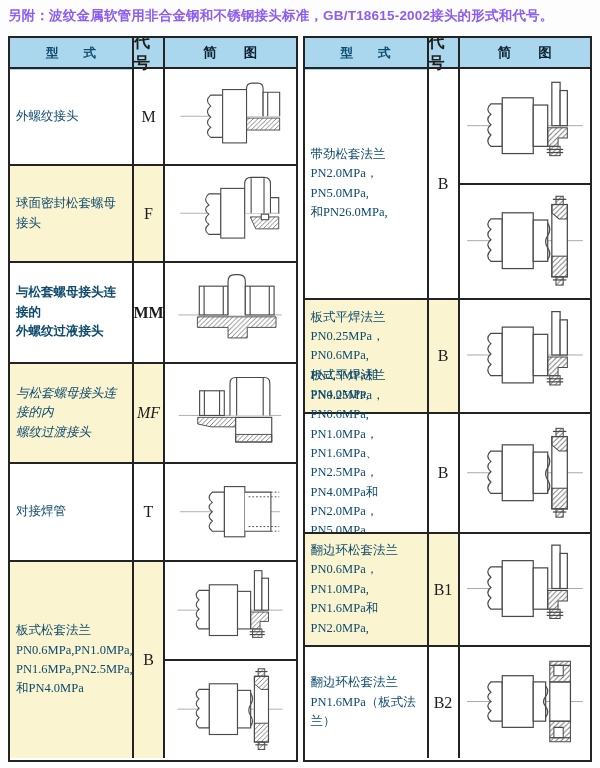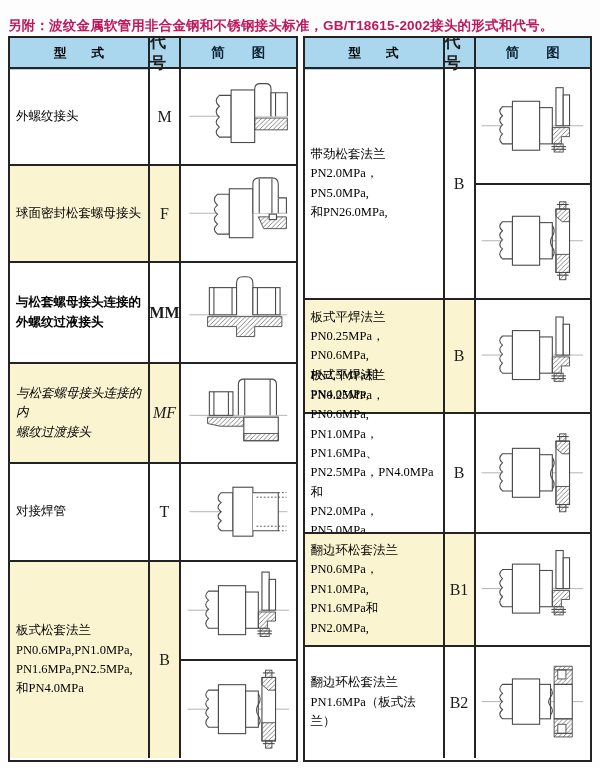--- a/index.html
+++ b/index.html
@@ -2,41 +2,41 @@
 <html><head>
 <meta charset="utf-8">
 <style>
   html,body{margin:0;padding:0;}
   body{
     width:600px;height:768px;position:relative;background:#fdfdfd;
     font-family:"Liberation Sans","DejaVu Sans",sans-serif;overflow:hidden;
   }
   .note{
     position:absolute;top:7px;left:8px;width:586px;
-    font-size:13.5px;font-weight:600;color:#be185d;letter-spacing:.2px;margin-top:10px;
+    font-size:13.5px;font-weight:600;color:#8b5cf6;letter-spacing:.2px;
   }
   .tables{
     position:absolute;top:36px;left:8px;width:584px;height:726px;
     display:flex;gap:5px;
   }
   .gbtable{
     flex:1;border:2px solid #232323;background:#fff;
     display:flex;flex-direction:column;overflow:hidden;box-sizing:border-box;
   }
   .trow{display:flex;box-sizing:border-box;flex:0 0 auto;}
   .trow + .trow{border-top:2px solid #232323;}
   .thead{
     height:29px;background:#aad7ee;
     font-weight:bold;font-size:13.5px;color:#0c2233;
   }
   .thead .cell{display:flex;align-items:center;justify-content:center;}
   .cell{box-sizing:border-box;}
-  .c-type{width:140px;border-right:2px solid #232323;display:flex;flex-direction:column;
+  .c-type{width:124px;border-right:2px solid #232323;display:flex;flex-direction:column;
     justify-content:center;padding:16px 6px;font-family:"Liberation Serif","DejaVu Serif",serif;
-    font-size:12.5px;line-height:1.55;color:#000000;}
+    font-size:12.5px;line-height:1.55;color:#0c4a6e;}
   .c-code{width:31px;border-right:2px solid #232323;display:flex;align-items:center;
     justify-content:center;font-family:"Liberation Serif","DejaVu Serif",serif;
     font-size:16px;color:#1c1c1c;}
   .c-diag{flex:1;background:#fff;display:flex;flex-direction:column;}
   .diag{flex:1;display:flex;align-items:center;justify-content:center;overflow:hidden;}
   .diag + .diag{border-top:2px solid #232323;}
   .diag svg{width:95%;height:92%;}
   .hl .c-type,.hl .c-code{background:#fbf4d0;}
   .thead .c-type,.thead .c-code,.thead .c-diag{background:#aad7ee;}
   

